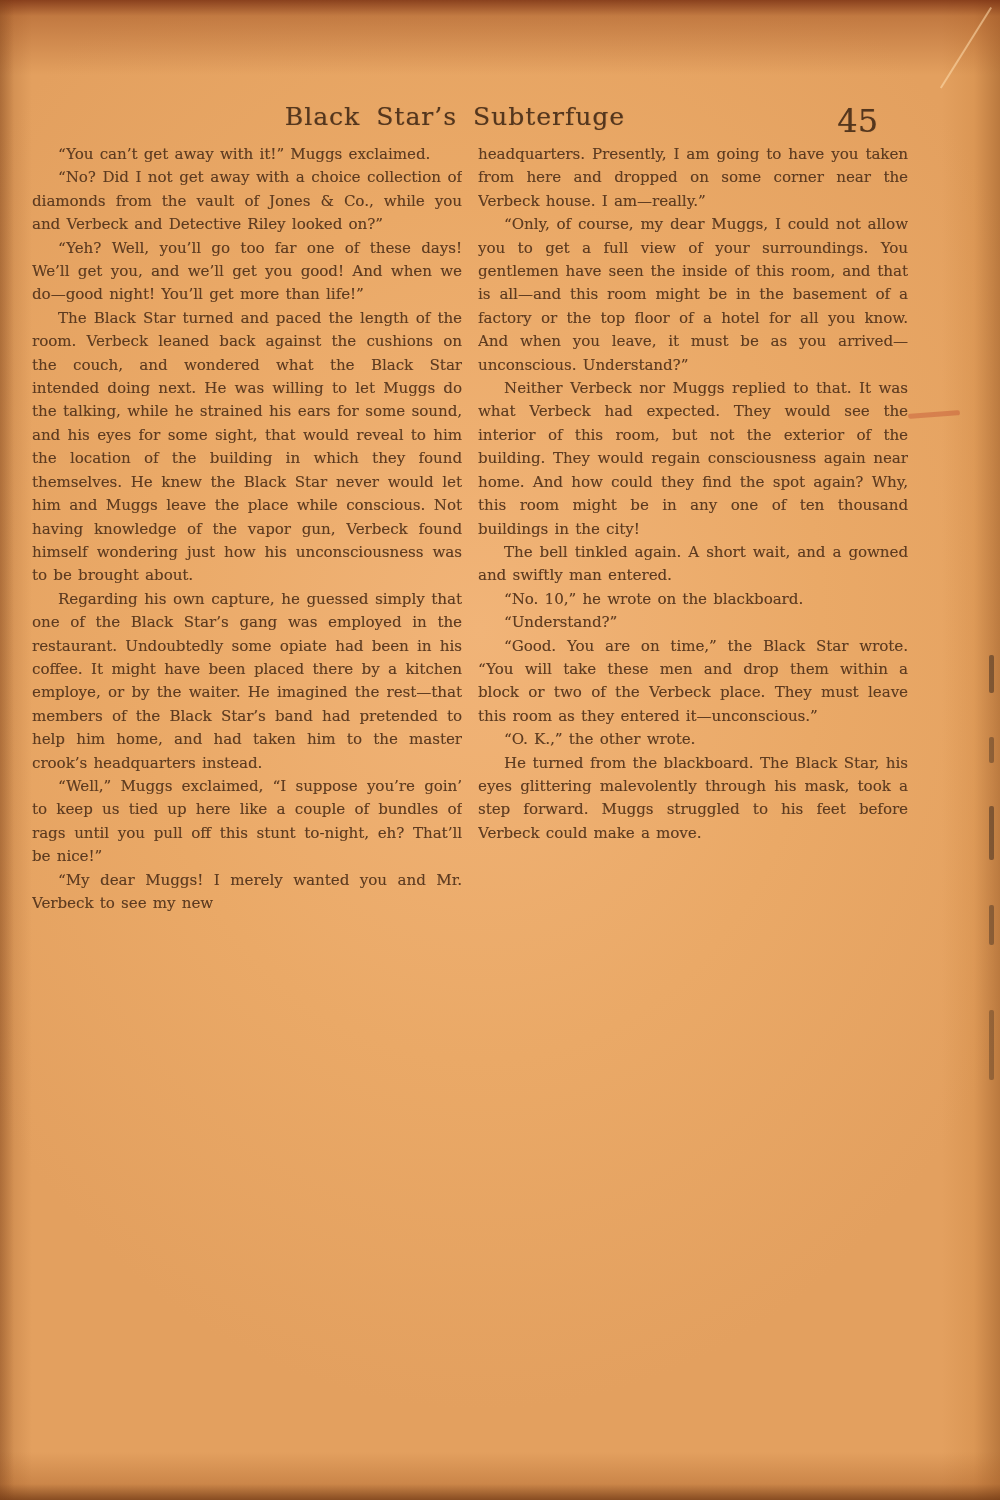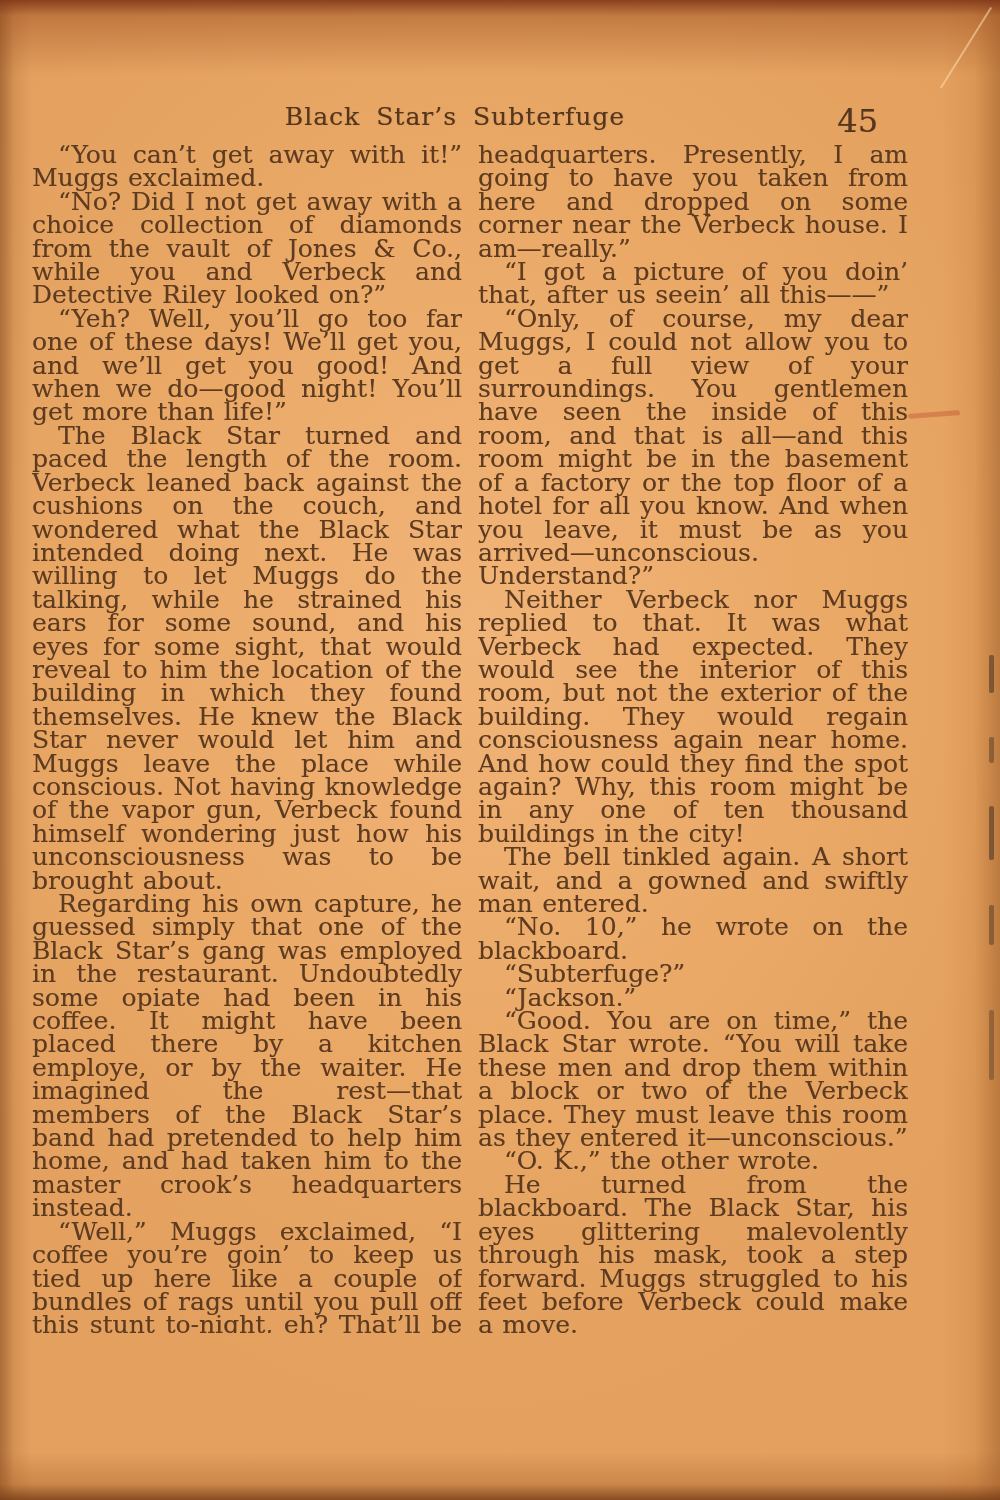--- a/index.html
+++ b/index.html
@@ -47,21 +47,21 @@
     display: flex;
     gap: 16px;
     overflow: hidden;
   }
   .col {
     flex: 1 1 0;
     overflow: hidden;
   }
   .para {
     margin: 0;
-    font-size: 25px;
+    font-size: 15px;
     line-height: 23.4px;
     text-align: justify;
     text-shadow: 0.3px 0.3px 0.6px rgba(93,59,32,0.38);
     word-spacing: 1.5px;
   }
   .para.indent { text-indent: 26px; }
   
   .crease-topright {
     position: absolute;
     top: 8px; right: 8px;
@@ -115,30 +115,28 @@
     <div class="page-number">45</div>
   </div>
 
   <div class="columns">
     <div class="col">
         <p class="para indent">“You can’t get away with it!” Muggs exclaimed.</p>
         <p class="para indent">“No?  Did I not get away with a choice collection of diamonds from the vault of Jones &amp; Co., while you and Verbeck and Detective Riley looked on?”</p>
         <p class="para indent">“Yeh?  Well, you’ll go too far one of these days!  We’ll get you, and we’ll get you good!  And when we do—good night!  You’ll get more than life!”</p>
         <p class="para indent">The Black Star turned and paced the length of the room.  Verbeck leaned back against the cushions on the couch, and wondered what the Black Star intended doing next.  He was willing to let Muggs do the talking, while he strained his ears for some sound, and his eyes for some sight, that would reveal to him the location of the building in which they found themselves.  He knew the Black Star never would let him and Muggs leave the place while conscious.  Not having knowledge of the vapor gun, Verbeck found himself wondering just how his unconsciousness was to be brought about.</p>
         <p class="para indent">Regarding his own capture, he guessed simply that one of the Black Star’s gang was employed in the restaurant.  Undoubtedly some opiate had been in his coffee.  It might have been placed there by a kitchen employe, or by the waiter.  He imagined the rest—that members of the Black Star’s band had pretended to help him home, and had taken him to the master crook’s headquarters instead.</p>
-        <p class="para indent">“Well,” Muggs exclaimed, “I coffee you’re goin’ to keep us tied up here like a couple of bundles of rags until you pull off this stunt to-night, eh?  That’ll be nice!”</p>
+        <p class="para indent">“Well,” Muggs exclaimed, “I suppose you’re goin’ to keep us tied up here like a couple of bundles of rags until you pull off this stunt to-night, eh?  That’ll be nice!”</p>
         <p class="para indent">“My dear Muggs!  I merely wanted you and Mr. Verbeck to see my new</p>
       </div>
     <div class="col">
         <p class="para">headquarters.  Presently, I am going to have you taken from here and dropped on some corner near the Verbeck house.  I am—really.”</p>
-        <p class="para indent">“I got a picture of you doin’ that, after us seein’ all this——”</p>
         <p class="para indent">“Only, of course, my dear Muggs, I could not allow you to get a full view of your surroundings.  You gentlemen have seen the inside of this room, and that is all—and this room might be in the basement of a factory or the top floor of a hotel for all you know.  And when you leave, it must be as you arrived—unconscious.  Understand?”</p>
         <p class="para indent">Neither Verbeck nor Muggs replied to that.  It was what Verbeck had expected.  They would see the interior of this room, but not the exterior of the building.  They would regain consciousness again near home.  And how could they find the spot again?  Why, this room might be in any one of ten thousand buildings in the city!</p>
         <p class="para indent">The bell tinkled again.  A short wait, and a gowned and swiftly man entered.</p>
         <p class="para indent">“No. 10,” he wrote on the blackboard.</p>
-        <p class="para indent">“Subterfuge?”</p>
-        <p class="para indent">“Jackson.”</p>
+        <p class="para indent">“Understand?”</p>
         <p class="para indent">“Good.  You are on time,” the Black Star wrote.  “You will take these men and drop them within a block or two of the Verbeck place.  They must leave this room as they entered it—unconscious.”</p>
         <p class="para indent">“O. K.,” the other wrote.</p>
         <p class="para indent">He turned from the blackboard.  The Black Star, his eyes glittering malevolently through his mask, took a step forward.  Muggs struggled to his feet before Verbeck could make a move.</p>
       </div>
   </div>
 </div>
 
 </body></html>

